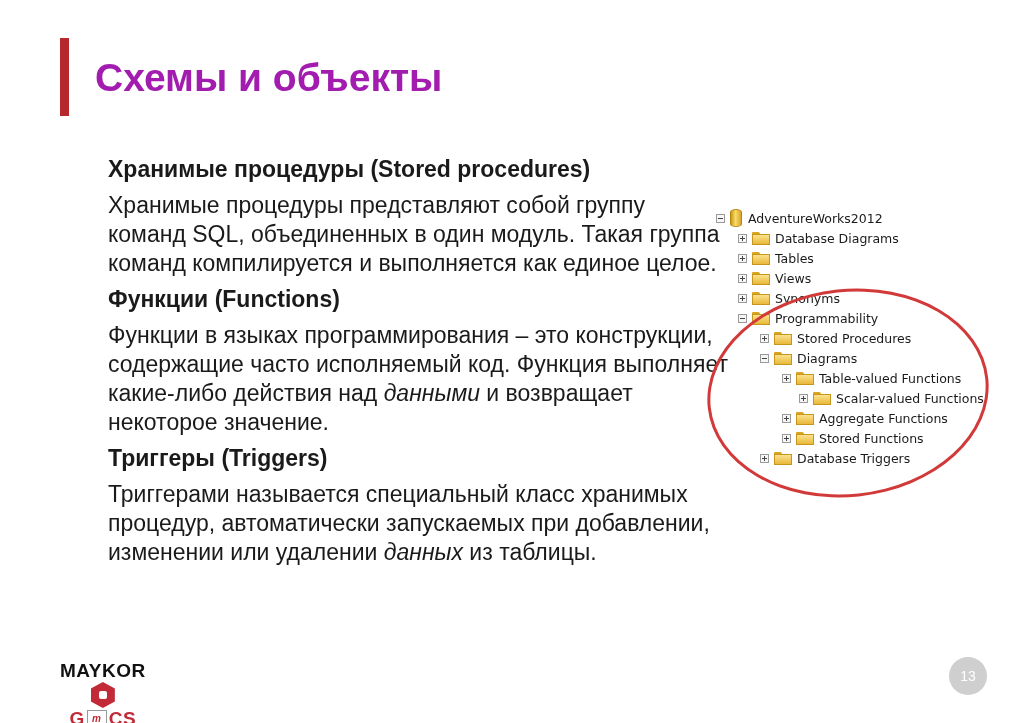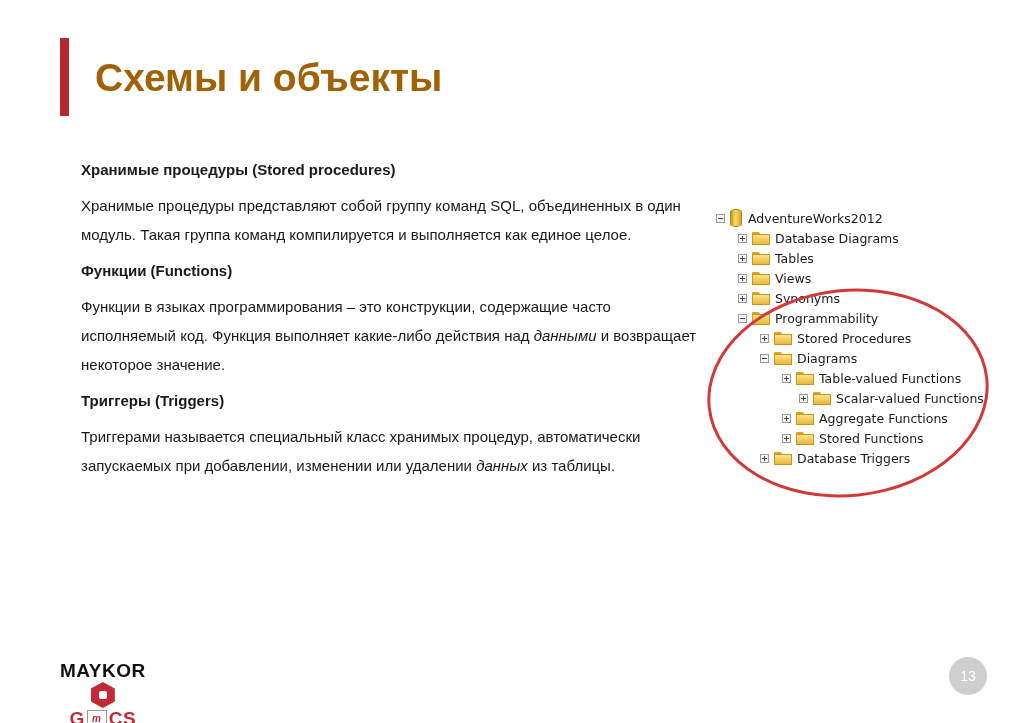--- a/index.html
+++ b/index.html
@@ -8,26 +8,26 @@
     background: #ffffff;
     font-family: "Liberation Sans", "DejaVu Sans", sans-serif;
     color: #1a1a1a;
   }
   .title-bar {
     position: absolute; left: 60px; top: 38px; width: 9px; height: 78px;
     background: #b7282e;
   }
   .title {
     position: absolute; left: 95px; top: 50px; margin: 0;
-    font-size: 39px; font-weight: bold; color: #a16207; letter-spacing: 0px;
+    font-size: 39px; font-weight: bold; color: #a21caf; letter-spacing: 0px;
     line-height: 56px;
   }
   .content {
-    position: absolute; left: 81px; top: 155px; width: 620px;
-    font-size: 15px; line-height: 29px;
+    position: absolute; left: 108px; top: 155px; width: 620px;
+    font-size: 23px; line-height: 29px;
   }
   .section-head {
     font-weight: bold; margin: 0 0 7px 0;
   }
   .section-body { margin: 0 0 7px 0; }
   .section-body em { font-style: italic; }
 
   
   .tree {
     position: absolute; left: 716px; top: 206px;

